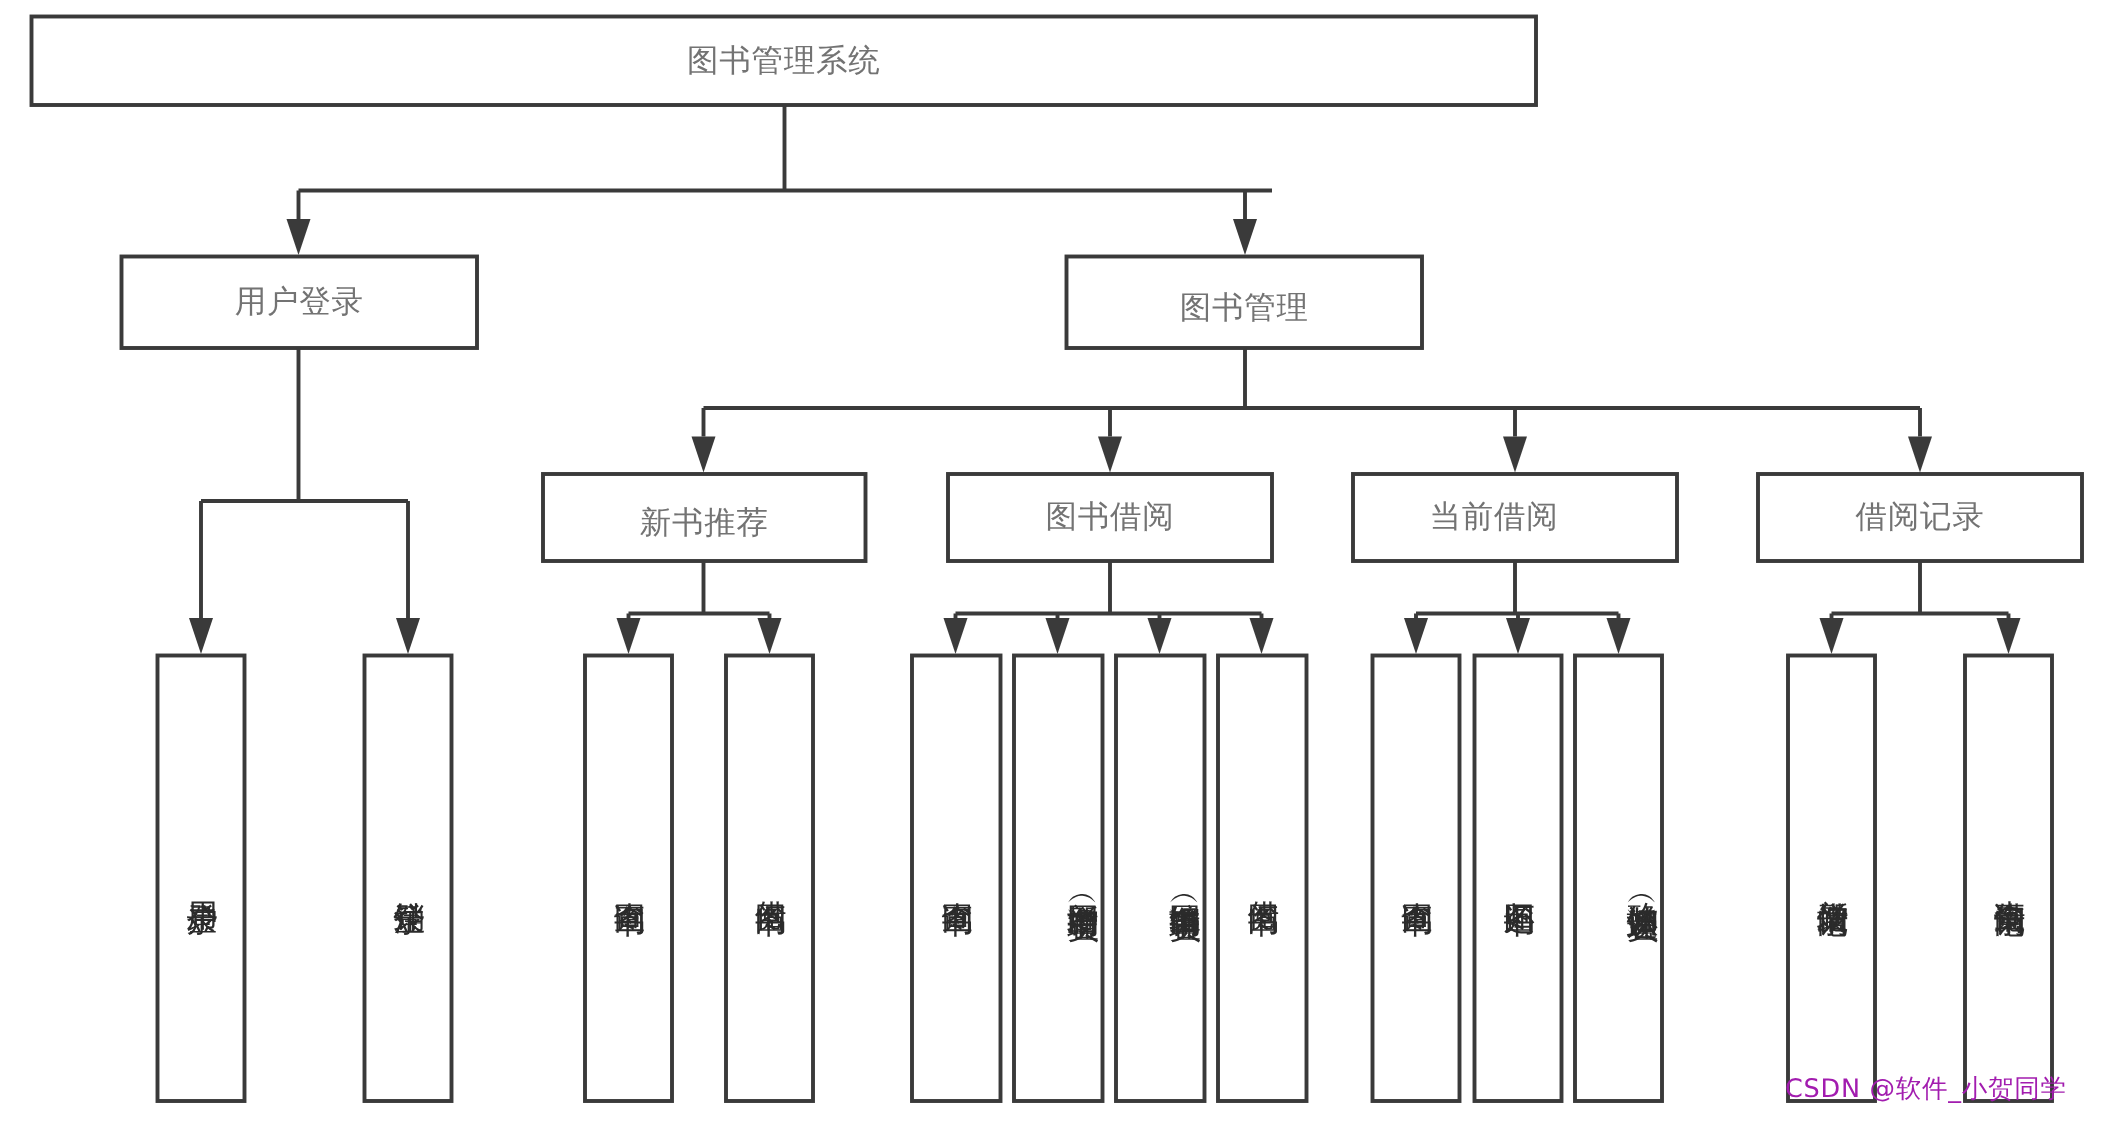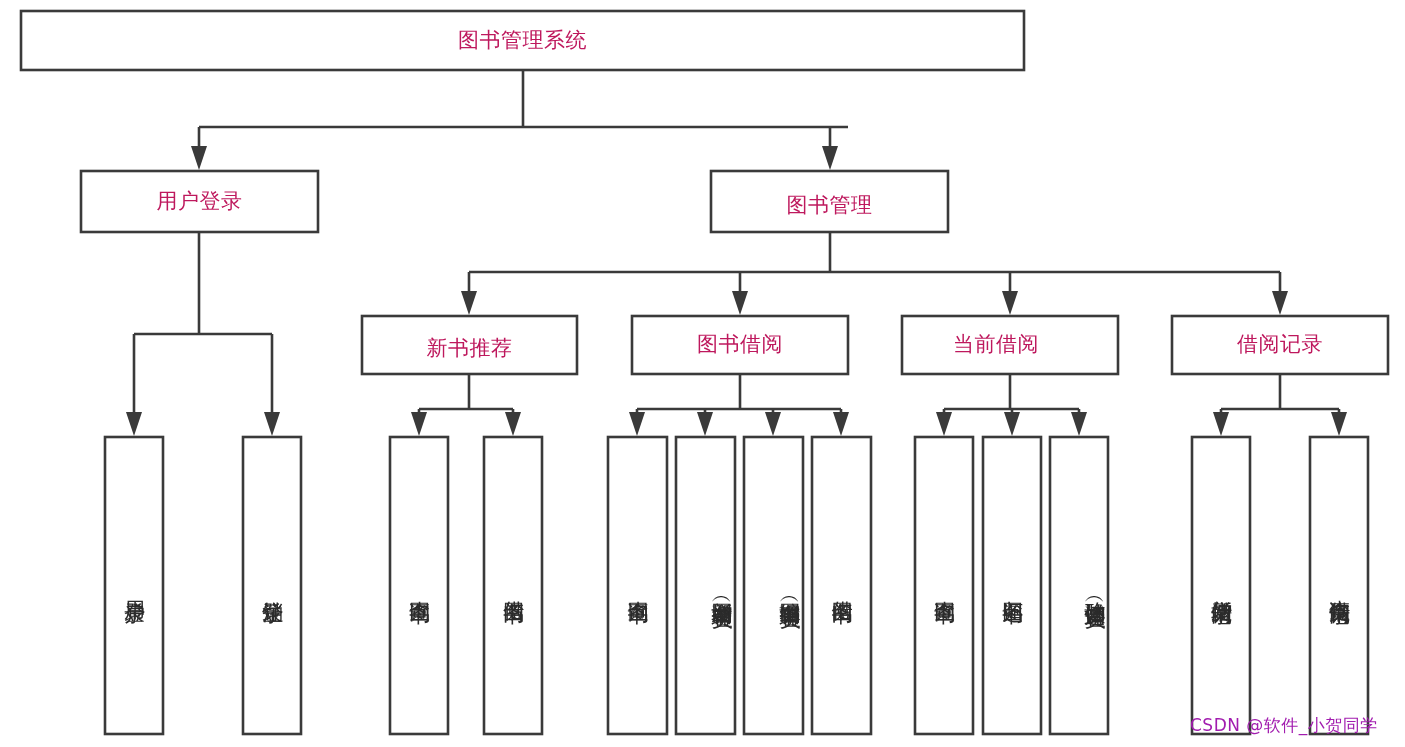--- a/index.html
+++ b/index.html
@@ -42,21 +42,21 @@
   }
   .arrow-head {
     fill: #3a3a3a;
     stroke: none;
   }
   .h-label {
     position: absolute;
     display: flex;
     align-items: center;
     justify-content: center;
-    color: #be185d;
+    color: #737373;
     font-size: 21px;
     line-height: 1.1;
     letter-spacing: 0.5px;
     white-space: nowrap;
     pointer-events: none;
   }
   .v-label {
     position: absolute;
     display: flex;
     align-items: flex-start;

